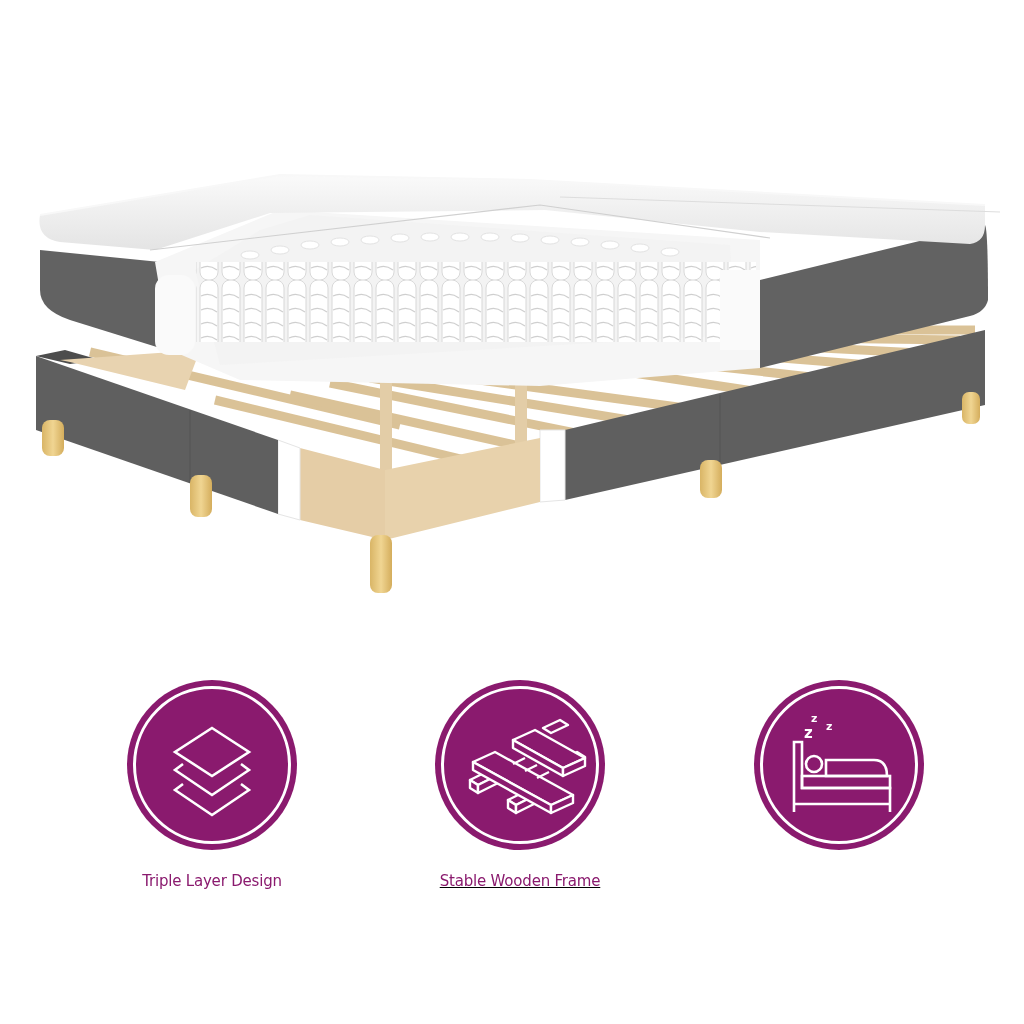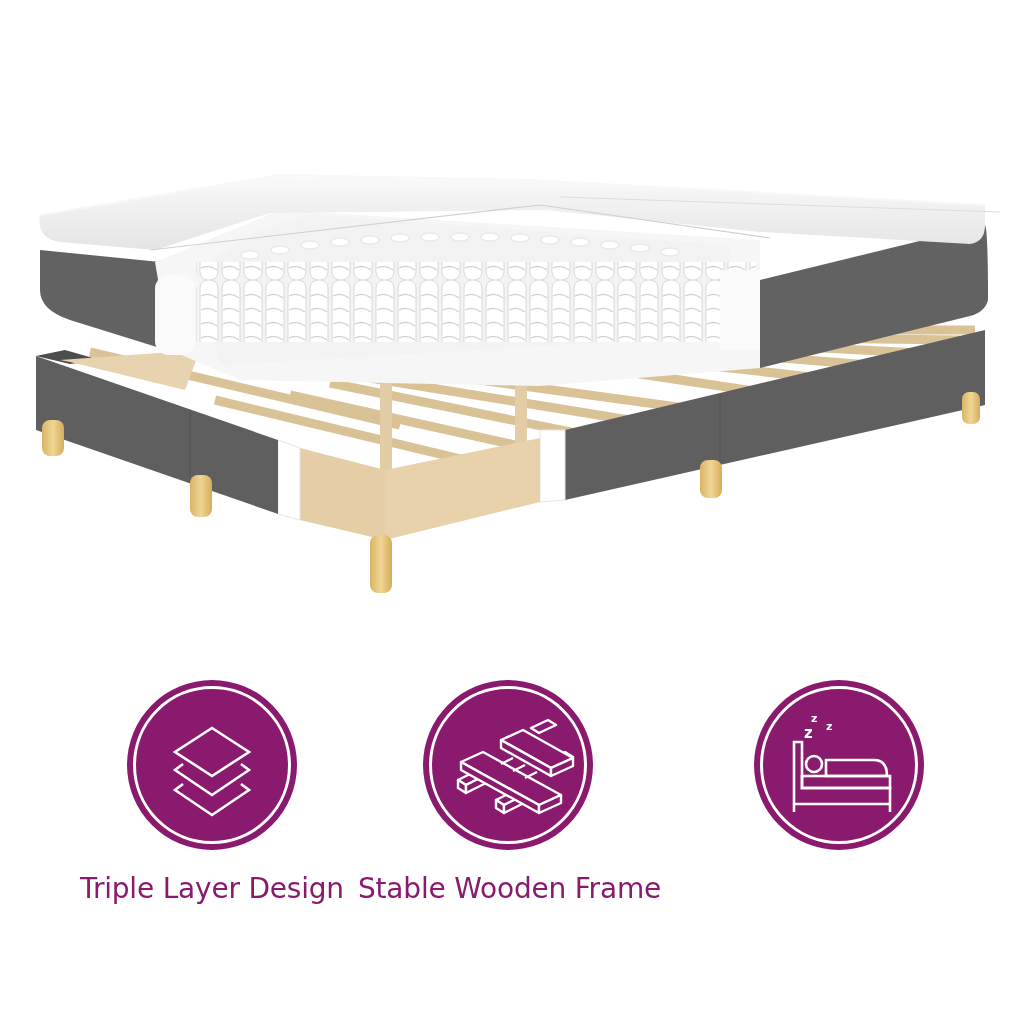--- a/index.html
+++ b/index.html
@@ -2,23 +2,23 @@
 <html><head>
   <meta charset="utf-8">
   <style>
     html, body { margin: 0; padding: 0; background: #ffffff; }
     body { width: 1024px; height: 1024px; position: relative; overflow: hidden; font-family: "DejaVu Sans", sans-serif; }
     .product { position: absolute; left: 0; top: 0; width: 1024px; height: 640px; }
     .feature { position: absolute; top: 680px; width: 300px; text-align: center; }
     .feature .badge { width: 170px; height: 170px; margin: 0 auto; border-radius: 50%; background: #8a1a6e; position: relative; box-sizing: border-box; }
     .feature .badge .ring { position: absolute; left: 6px; top: 6px; right: 6px; bottom: 6px; border: 3px solid #ffffff; border-radius: 50%; }
     .feature .badge svg { position: absolute; left: 0; top: 0; }
-    .feature .label { margin-top: 22px; color: #8a1a6e; font-size: 28px; letter-spacing: -0.2px; white-space: nowrap; }
+    .feature .label { margin-top: 22px; color: #8a1a6e; font-size: 15px; letter-spacing: -0.2px; white-space: nowrap; }
     #f1 { left: 62px; }
-    #f2 { left: 358px; }
+    #f2 { left: 370px; text-decoration: underline; }
     #f3 { left: 688px; width: 302px; }
   </style>
 </head>
 <body>
 
 <svg class="product" viewBox="0 0 1024 640" width="1024" height="640" xmlns="http://www.w3.org/2000/svg">
   <defs>
     <linearGradient id="topperG" x1="0" y1="0" x2="0" y2="1">
       <stop offset="0" stop-color="#fafafa"></stop>
       <stop offset="1" stop-color="#e4e4e4"></stop>

